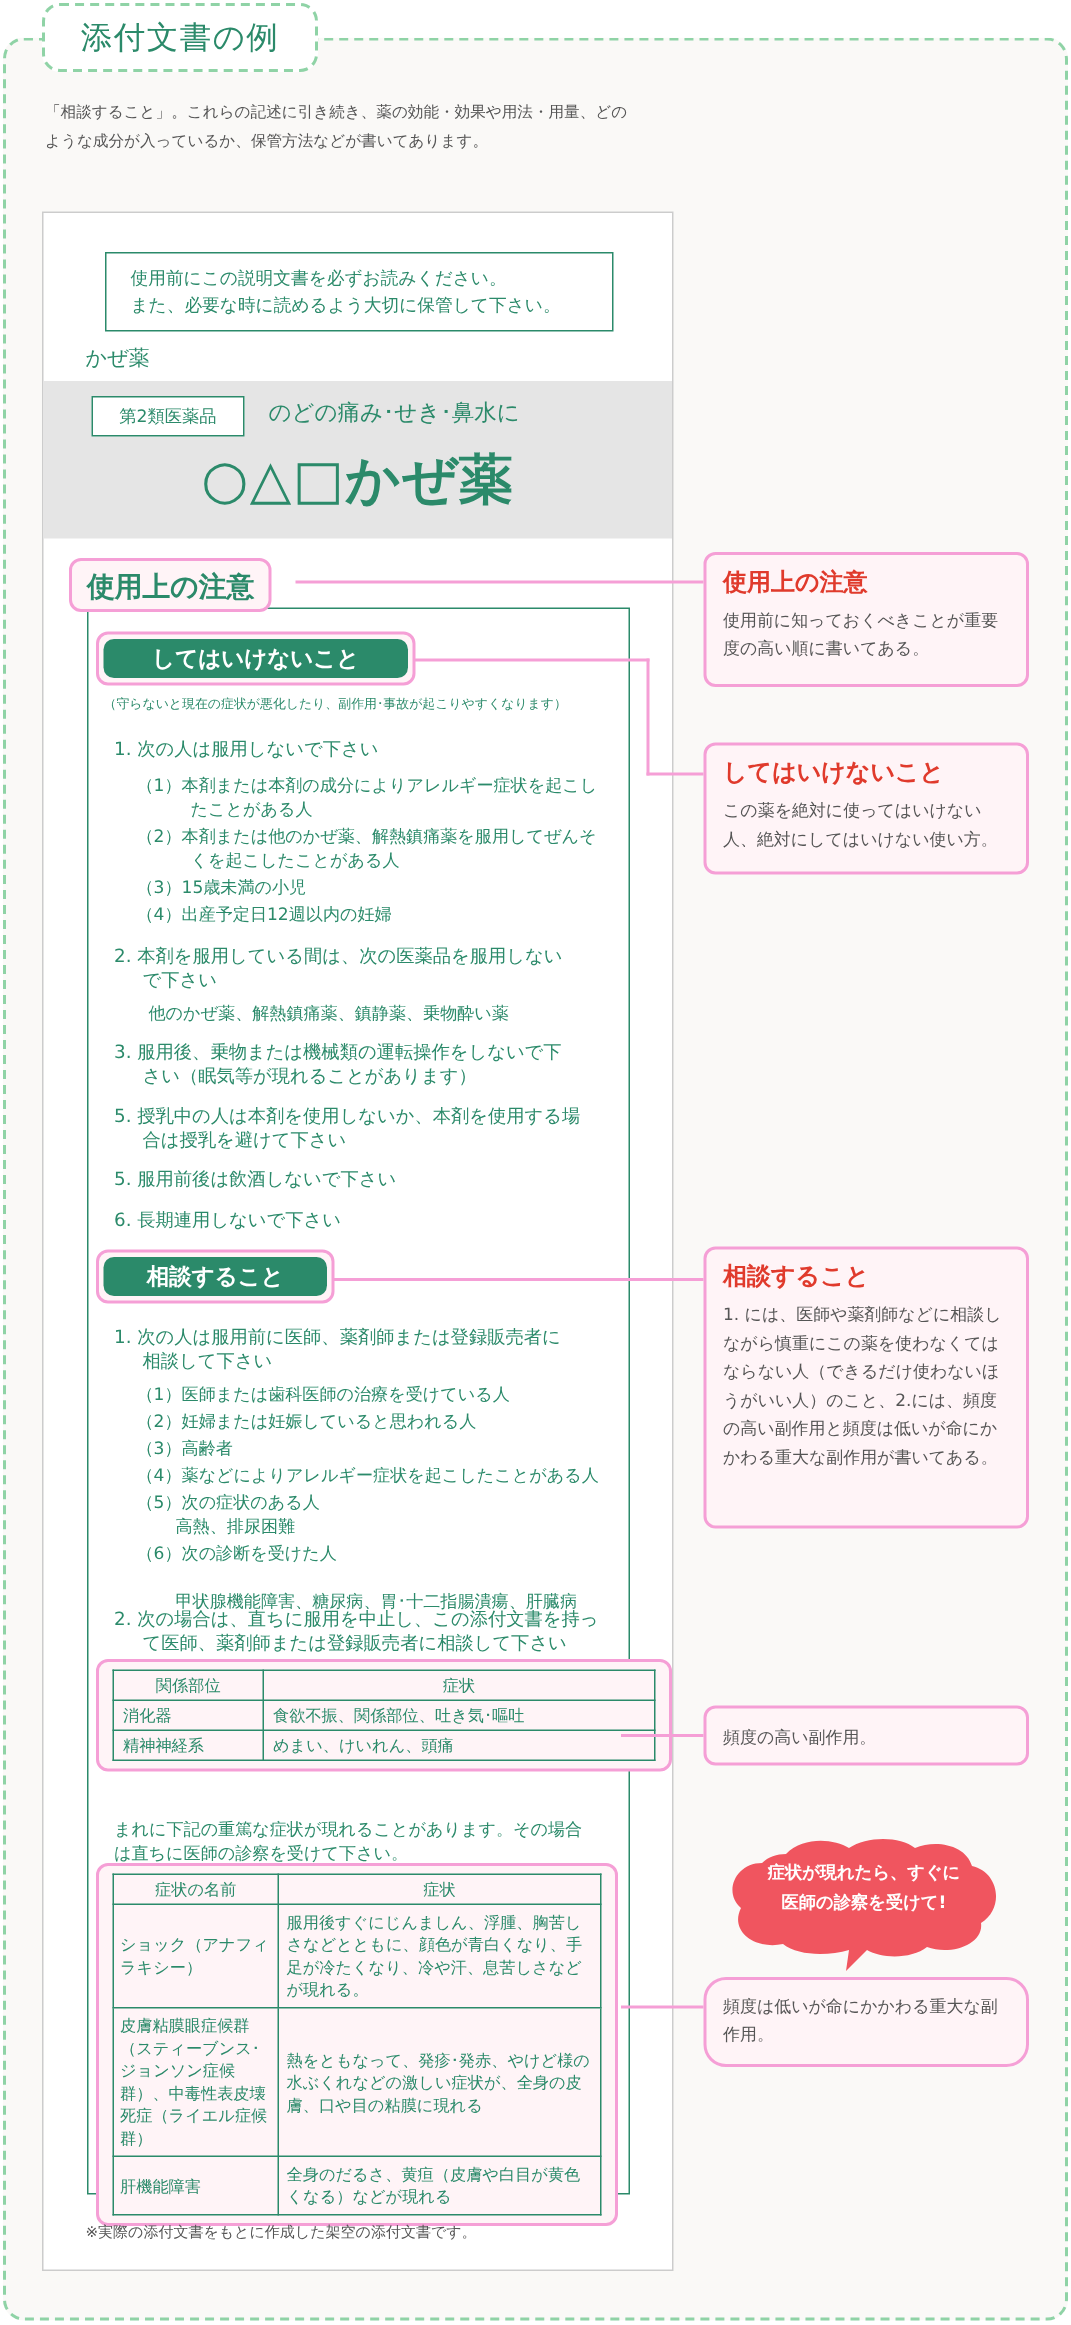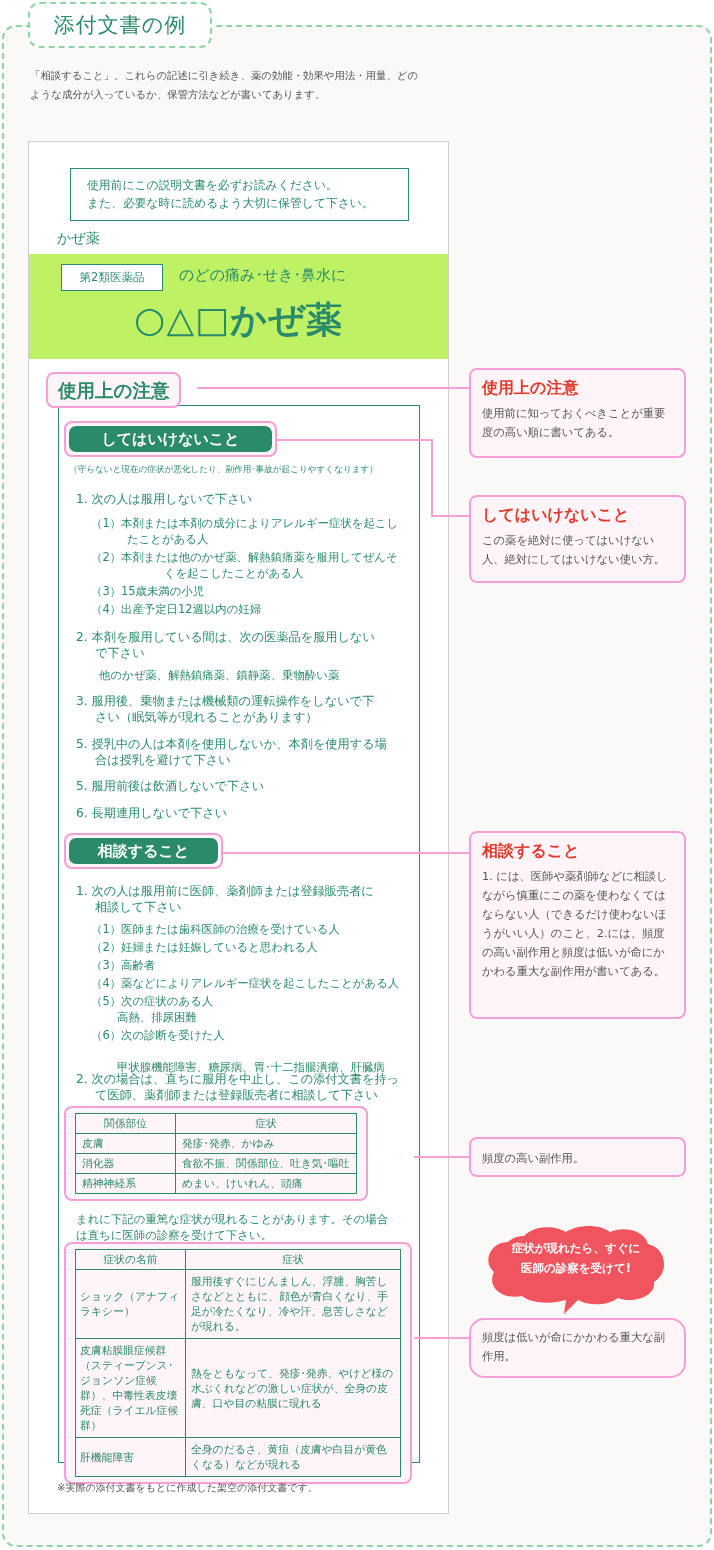--- a/index.html
+++ b/index.html
@@ -25,21 +25,21 @@
     position: absolute; left: 28px; top: 141px; width: 421px; height: 1373px;
     background: #fff; border: 1px solid #ccc;
   }
   .notice {
     position: absolute; left: 41px; top: 26px; width: 339px; height: 53px;
     border: 1px solid #2b8a6a; color: #2b8a6a; font-size: 11.8px; line-height: 18px;
     padding: 7px 0 0 16px;
   }
   .drug-kind { position: absolute; left: 28px; top: 88px; font-size: 14px; color: #2b8a6a; }
   .drug-band {
-    position: absolute; left: 0; top: 112px; width: 419px; height: 105px; background: #bef264;
+    position: absolute; left: 0; top: 112px; width: 419px; height: 105px; background: #e5e5e5;
   }
   .category {
     position: absolute; left: 32px; top: 10px; width: 102px; height: 27px;
     border: 1px solid #2b8a6a; background: #fff; color: #2b8a6a; font-size: 11.5px;
     display: flex; align-items: center; justify-content: center;
   }
   .tagline { position: absolute; left: 150px; top: 12px; font-size: 15px; color: #2b8a6a; }
   .drug-name {
     position: absolute; left: 0; width: 419px; top: 42px; text-align: center;
     font-size: 36px; font-weight: bold; color: #2b8a6a; letter-spacing: 1px;
@@ -121,21 +121,21 @@
 
   <div class="pill-wrap" style="left:35px; top:279px; width:213px;">
     <div class="pill">してはいけないこと</div>
   </div>
   <div class="note-small">（守らないと現在の症状が悪化したり、副作用･事故が起こりやすくなります）</div>
 
   <div class="txt" style="left:47px; top:349px;">1. 次の人は服用しないで下さい</div>
   <div class="txt s" style="left:62px; top:373px;">（1）本剤または本剤の成分によりアレルギー症状を起こし</div>
   <div class="txt s" style="left:98px; top:389px;">たことがある人</div>
   <div class="txt s" style="left:62px; top:407px;">（2）本剤または他のかぜ薬、解熱鎮痛薬を服用してぜんそ</div>
-  <div class="txt s" style="left:98px; top:423px;margin-left:37px;">くを起こしたことがある人</div>
+  <div class="txt s" style="left:98px; top:423px;">くを起こしたことがある人</div>
   <div class="txt s" style="left:62px; top:441px;">（3）15歳未満の小児</div>
   <div class="txt s" style="left:62px; top:459px;">（4）出産予定日12週以内の妊婦</div>
   <div class="txt" style="left:47px; top:487px;">2. 本剤を服用している間は、次の医薬品を服用しない</div>
   <div class="txt" style="left:66px; top:503px;">で下さい</div>
   <div class="txt s" style="left:70px; top:525px;">他のかぜ薬、解熱鎮痛薬、鎮静薬、乗物酔い薬</div>
   <div class="txt" style="left:47px; top:551px;">3. 服用後、乗物または機械類の運転操作をしないで下</div>
   <div class="txt" style="left:66px; top:567px;">さい（眠気等が現れることがあります）</div>
   <div class="txt" style="left:47px; top:594px;">5. 授乳中の人は本剤を使用しないか、本剤を使用する場</div>
   <div class="txt" style="left:66px; top:610px;">合は授乳を避けて下さい</div>
   <div class="txt" style="left:47px; top:636px;">5. 服用前後は飲酒しないで下さい</div>
@@ -151,30 +151,26 @@
   <div class="txt s" style="left:62px; top:797px;">（2）妊婦または妊娠していると思われる人</div>
   <div class="txt s" style="left:62px; top:815px;">（3）高齢者</div>
   <div class="txt s" style="left:62px; top:833px;">（4）薬などによりアレルギー症状を起こしたことがある人</div>
   <div class="txt s" style="left:62px; top:851px;">（5）次の症状のある人</div>
   <div class="txt s" style="left:88px; top:867px;">高熱、排尿困難</div>
   <div class="txt s" style="left:62px; top:885px;">（6）次の診断を受けた人</div>
   <div class="txt s" style="left:88px; top:901px;margin-top:16px;">甲状腺機能障害、糖尿病、胃･十二指腸潰瘍、肝臓病</div>
   <div class="txt" style="left:47px; top:929px;">2. 次の場合は、直ちに服用を中止し、この添付文書を持っ</div>
   <div class="txt" style="left:66px; top:945px;">て医師、薬剤師または登録販売者に相談して下さい</div>
 
-  <div class="tbl-wrap" style="top:964px; width:304px;">
+  <div class="tbl-wrap" style="top:964px; width:384px;">
     <table>
       <tbody>
           <tr>
         <th style="width:100px;">関係部位</th>
         <th>症状</th>
-      </tr>
-      <tr>
-        <td>皮膚</td>
-        <td>発疹･発赤、かゆみ</td>
       </tr>
       <tr>
         <td>消化器</td>
         <td>食欲不振、関係部位、吐き気･嘔吐</td>
       </tr>
       <tr>
         <td>精神神経系</td>
         <td>めまい、けいれん、頭痛</td>
       </tr>
     </tbody>

